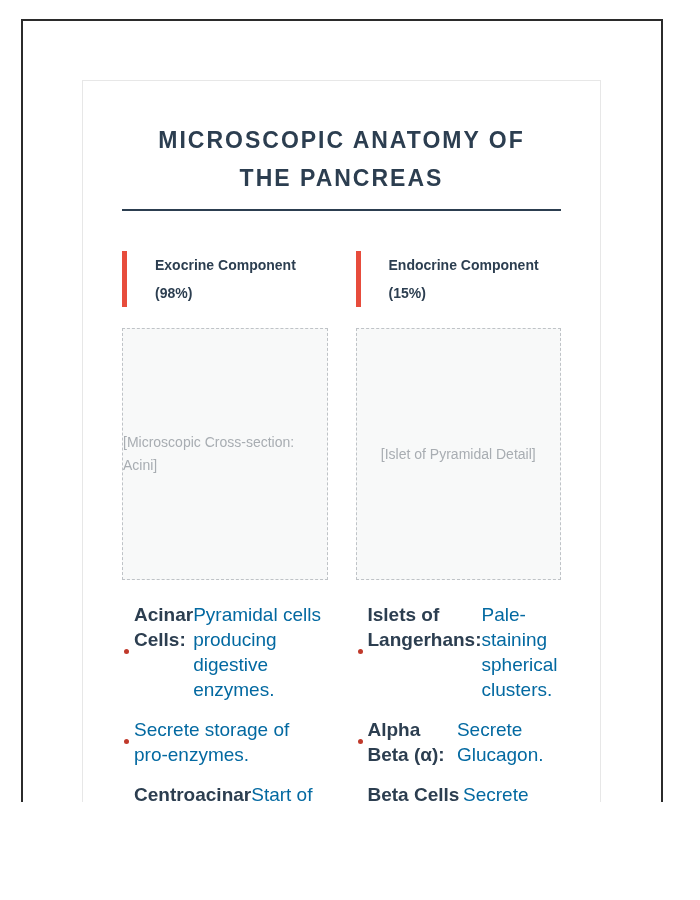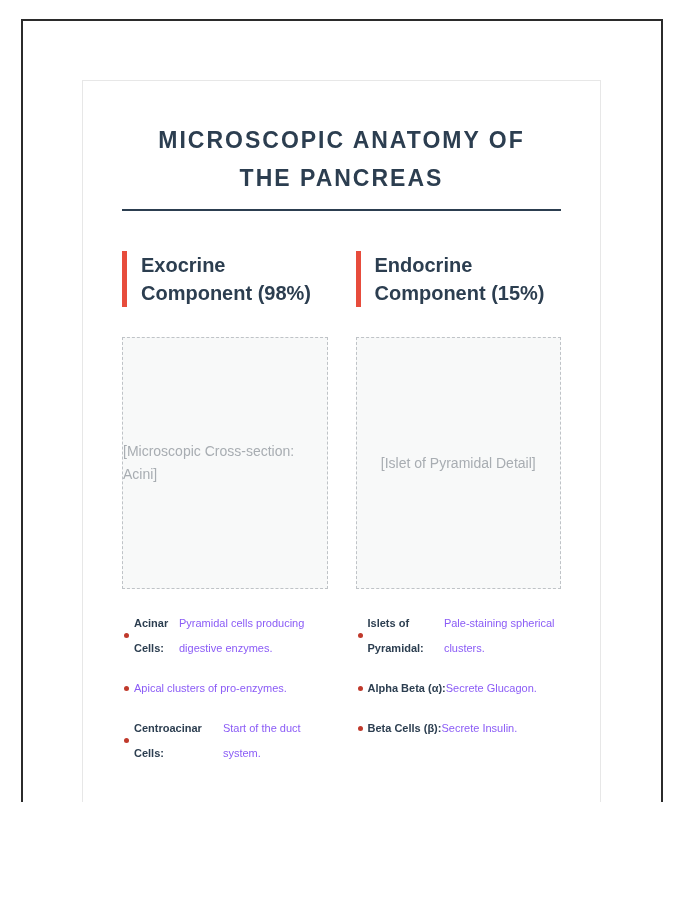--- a/index.html
+++ b/index.html
@@ -55,27 +55,27 @@
     border: none;
     border-top: 2px solid #2c3e50;
     margin: 12px 0 40px 0;
   }
   .columns {
     display: grid;
     grid-template-columns: 1fr 1fr;
     column-gap: 28px;
   }
   h2.col-heading {
-    margin: 0 0 30px 0;
+    margin: 0 0 21px 0;
     color: #2c3e50;
-    font-size: 20px;
+    font-size: 14px;
     font-weight: bold;
     line-height: 28px;
     border-left: 5px solid #e74c3c;
-    padding-left: 14px;
+    padding-left: 28px;
   }
   .placeholder {
     box-sizing: border-box;
     height: 252px;
     background: #f8f9f9;
     border: 1px dashed #bfc3c7;
     display: flex;
     align-items: center;
     justify-content: center;
     margin-bottom: 22px;
@@ -86,42 +86,42 @@
     line-height: 23px;
   }
   ul.feature-list {
     list-style: none;
     margin: 0;
     padding: 0;
   }
   ul.feature-list li {
     position: relative;
     display: flex;
-    align-items: flex-end;
+    align-items: flex-start;
     padding-left: 12px;
     margin-bottom: 15px;
-    font-size: 11px;
+    font-size: 19px;
     line-height: 25px;
   }
   .bullet-dot {
     position: absolute;
     left: 2px;
     top: 50%;
     margin-top: -3px;
     width: 5px;
     height: 5px;
     border-radius: 50%;
     background: #c0392b;
   }
   ul.feature-list li strong {
     color: #2c3e50;
     font-weight: bold;
   }
   ul.feature-list li .desc {
-    color: #8b5cf6;
+    color: #0369a1;
   }
 </style>
 </head>
 <body>
 
 <div class="stage">
   <div class="clip">
     <div class="page-border">
       <div class="card">
 
@@ -140,39 +140,39 @@
               <div class="caption">[Microscopic Cross-section: Acini]</div>
             </div>
             <ul class="feature-list">
               <li>
                 <span class="bullet-dot"></span>
                 <strong>Acinar Cells:</strong>
                 <span class="desc">Pyramidal cells producing digestive enzymes.</span>
               </li>
               <li>
                 <span class="bullet-dot"></span>
-                <span class="desc">Apical clusters of pro-enzymes.</span>
+                <span class="desc">Secrete storage of pro-enzymes.</span>
               </li>
               <li>
                 <span class="bullet-dot"></span>
                 <strong>Centroacinar Cells:</strong>
                 <span class="desc">Start of the duct system.</span>
               </li>
             </ul>
           </div>
 
           <div class="col">
             <h2 class="col-heading">Endocrine Component (15%)</h2>
             <div class="placeholder">
               <div class="caption">[Islet of Pyramidal Detail]</div>
             </div>
             <ul class="feature-list">
               <li>
                 <span class="bullet-dot"></span>
-                <strong>Islets of Pyramidal:</strong>
+                <strong>Islets of Langerhans:</strong>
                 <span class="desc">Pale-staining spherical clusters.</span>
               </li>
               <li>
                 <span class="bullet-dot"></span>
                 <strong>Alpha Beta (α):</strong>
                 <span class="desc">Secrete Glucagon.</span>
               </li>
               <li>
                 <span class="bullet-dot"></span>
                 <strong>Beta Cells (β):</strong>

